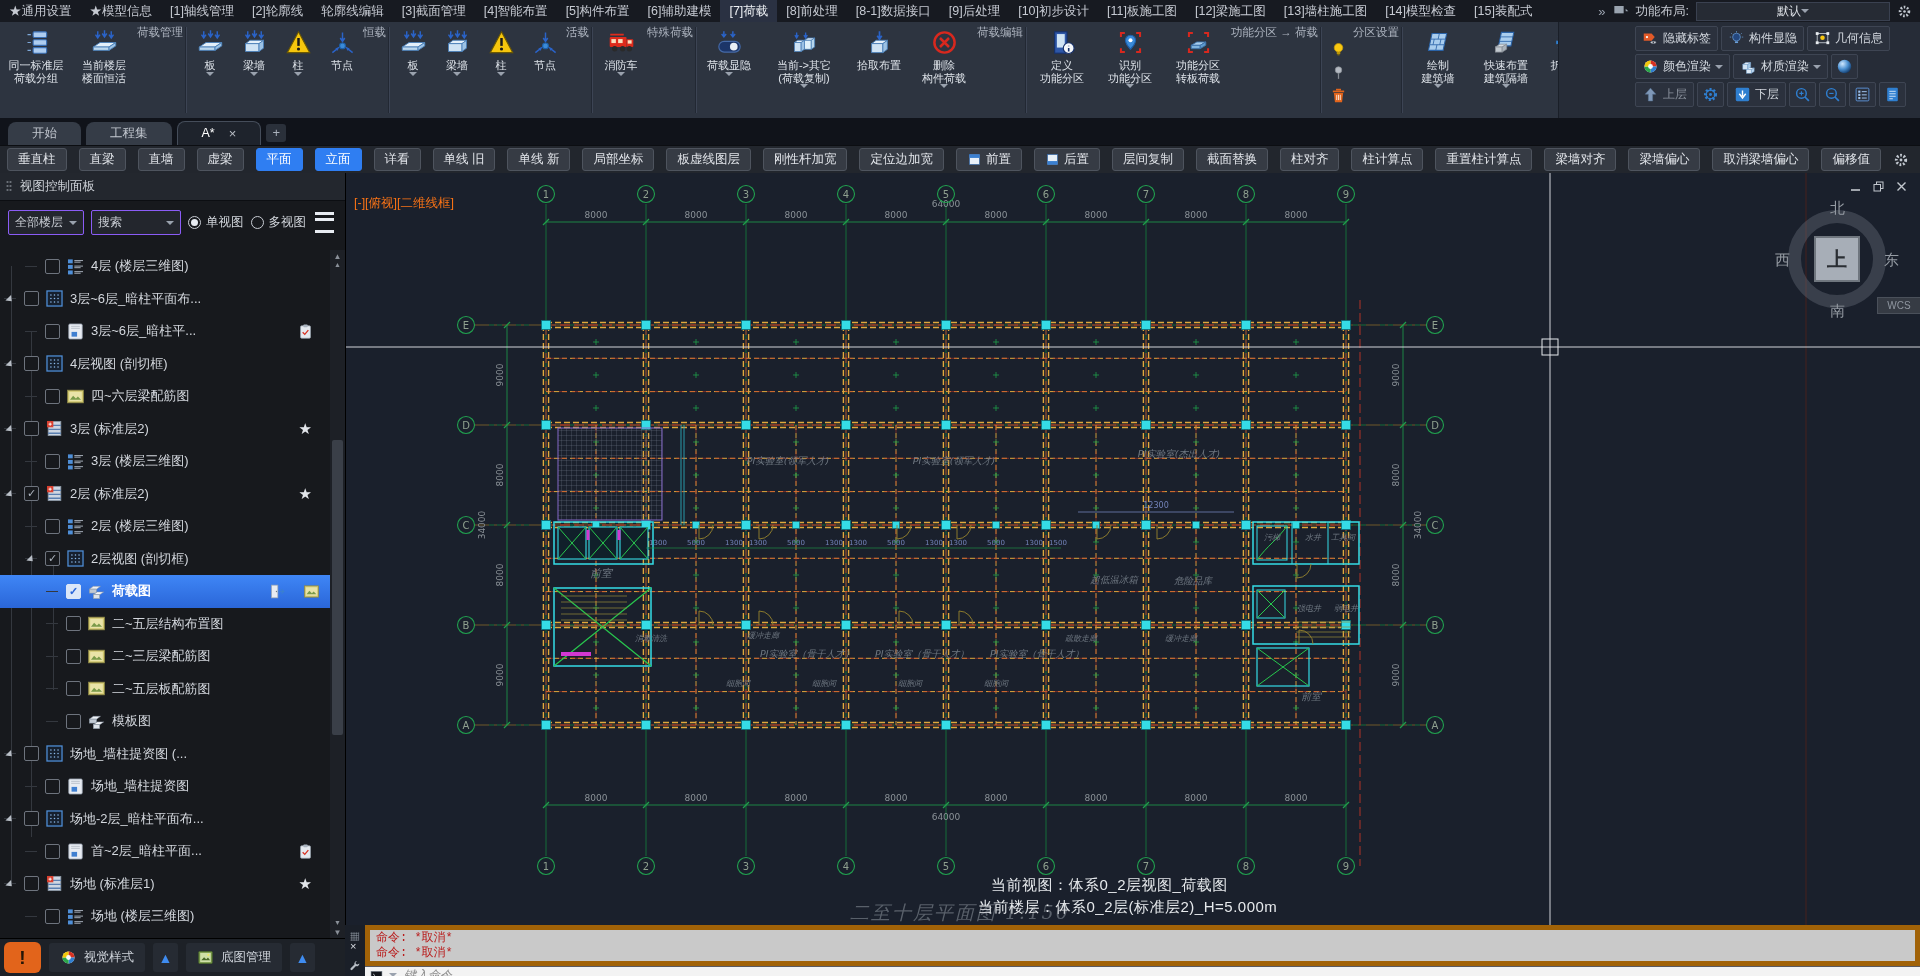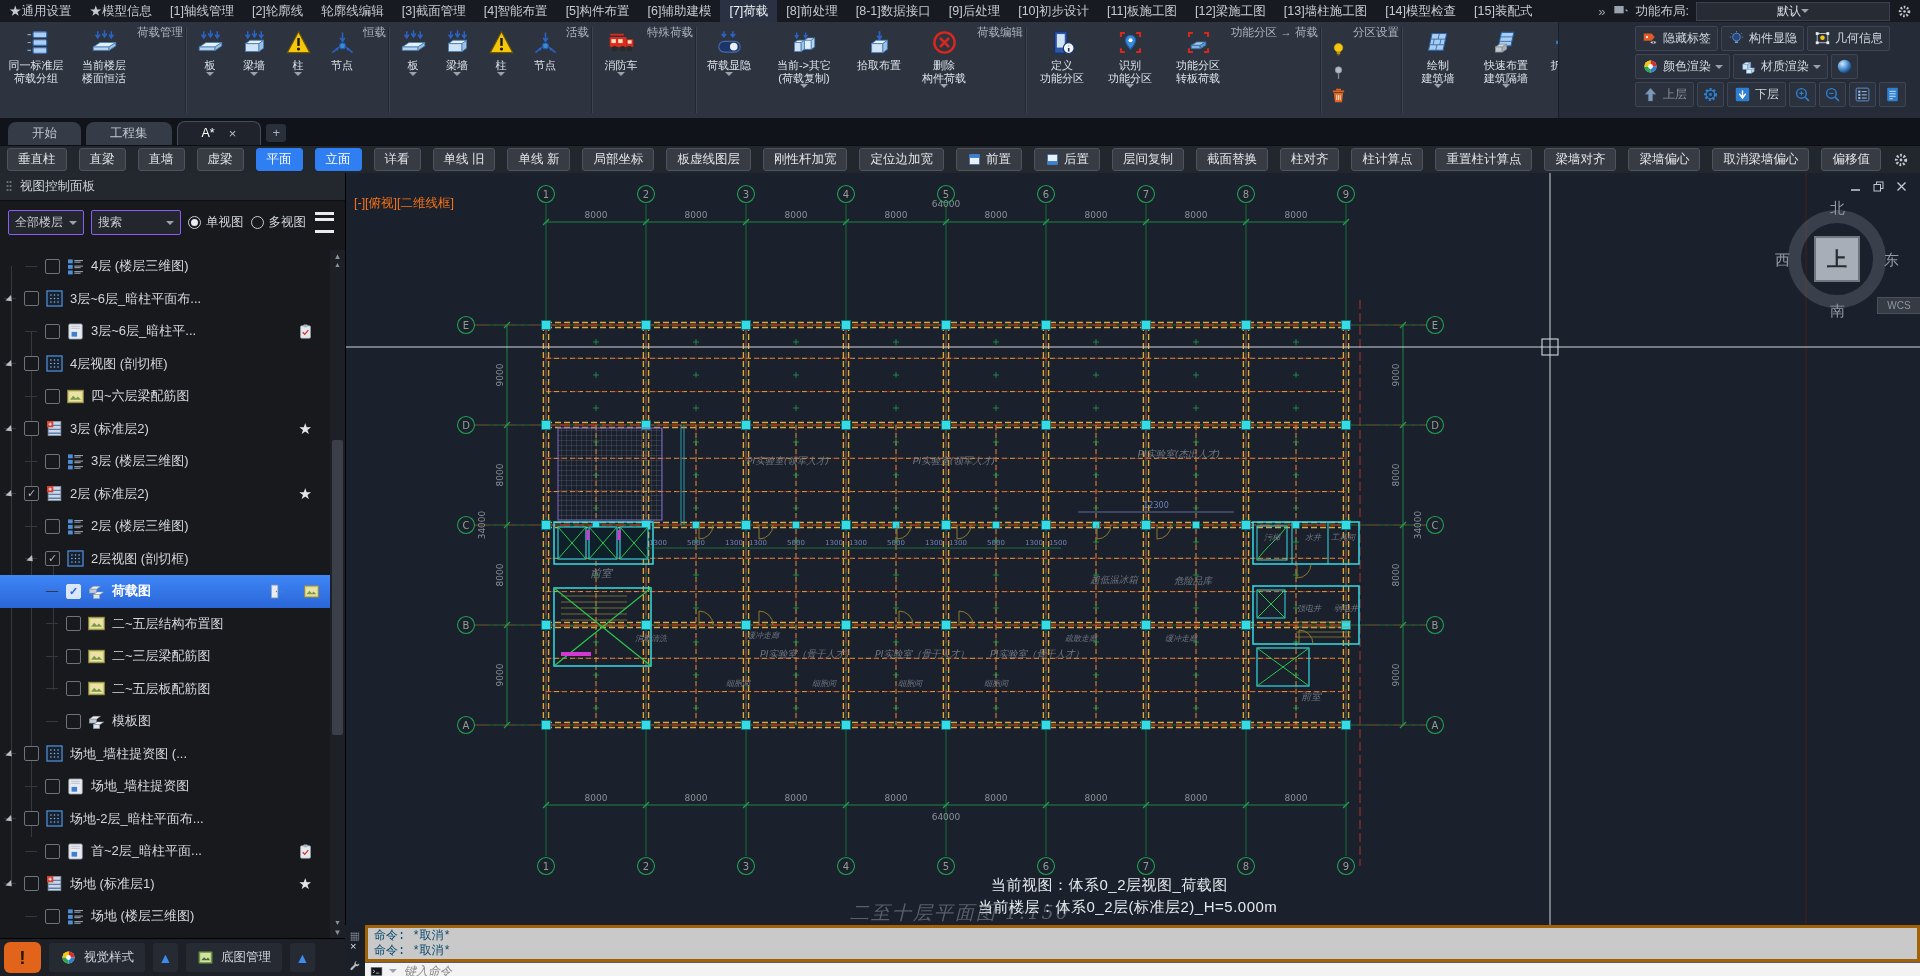--- a/index.html
+++ b/index.html
@@ -110,22 +110,22 @@
   .wcs{left:1531px;top:124px;width:42px;height:15px;background:#363b44;border:1px solid #4a505a;color:#8f96a0;
        font-size:10px;text-align:center;line-height:15px;}
   .stat1{left:645px;top:703px;font-size:15px;color:#e6e9ec;letter-spacing:.5px;z-index:3;}
   .stat2{left:632px;top:725px;font-size:15px;color:#e6e9ec;letter-spacing:.5px;z-index:3;}
   .caption{left:504px;top:727px;font-size:19px;font-style:italic;color:#59606a;z-index:2;
            font-family:"DejaVu Serif",serif;letter-spacing:2px;}
   
   #cmd{left:345px;top:925px;width:1575px;height:51px;background:#1a1f28;display:flex;}
   .cmdstrip{width:20px;position:relative;flex:none;}
   .cmdmain{flex:1;display:flex;flex-direction:column;}
-  .cmdhist{flex:1;background:#c9c9c9;border:3px solid #a16207;font-family:"Liberation Mono",monospace;
-           font-size:12px;color:#0c4a6e;padding:1px 6px;line-height:14.5px;}
+  .cmdhist{flex:1;background:#c9c9c9;border:5px solid #a16207;font-family:"Liberation Mono",monospace;
+           font-size:12px;color:#b91c1c;padding:1px 6px;line-height:14.5px;}
   .cmdinput{height:19px;background:#f3f3f3;border-top:1px solid #5a5a62;display:flex;align-items:center;padding:0 4px;gap:5px;}
   .cmdinput input{flex:1;border:none;background:transparent;font-style:italic;font-size:12px;color:#444;outline:none;
                   font-family:"Liberation Sans",sans-serif;}
   .cmdinput input::placeholder{color:#8a8a8a;}
 </style>
 </head>
 <body>
 
 <div id="app">
   <div id="menubar" class="abs">

